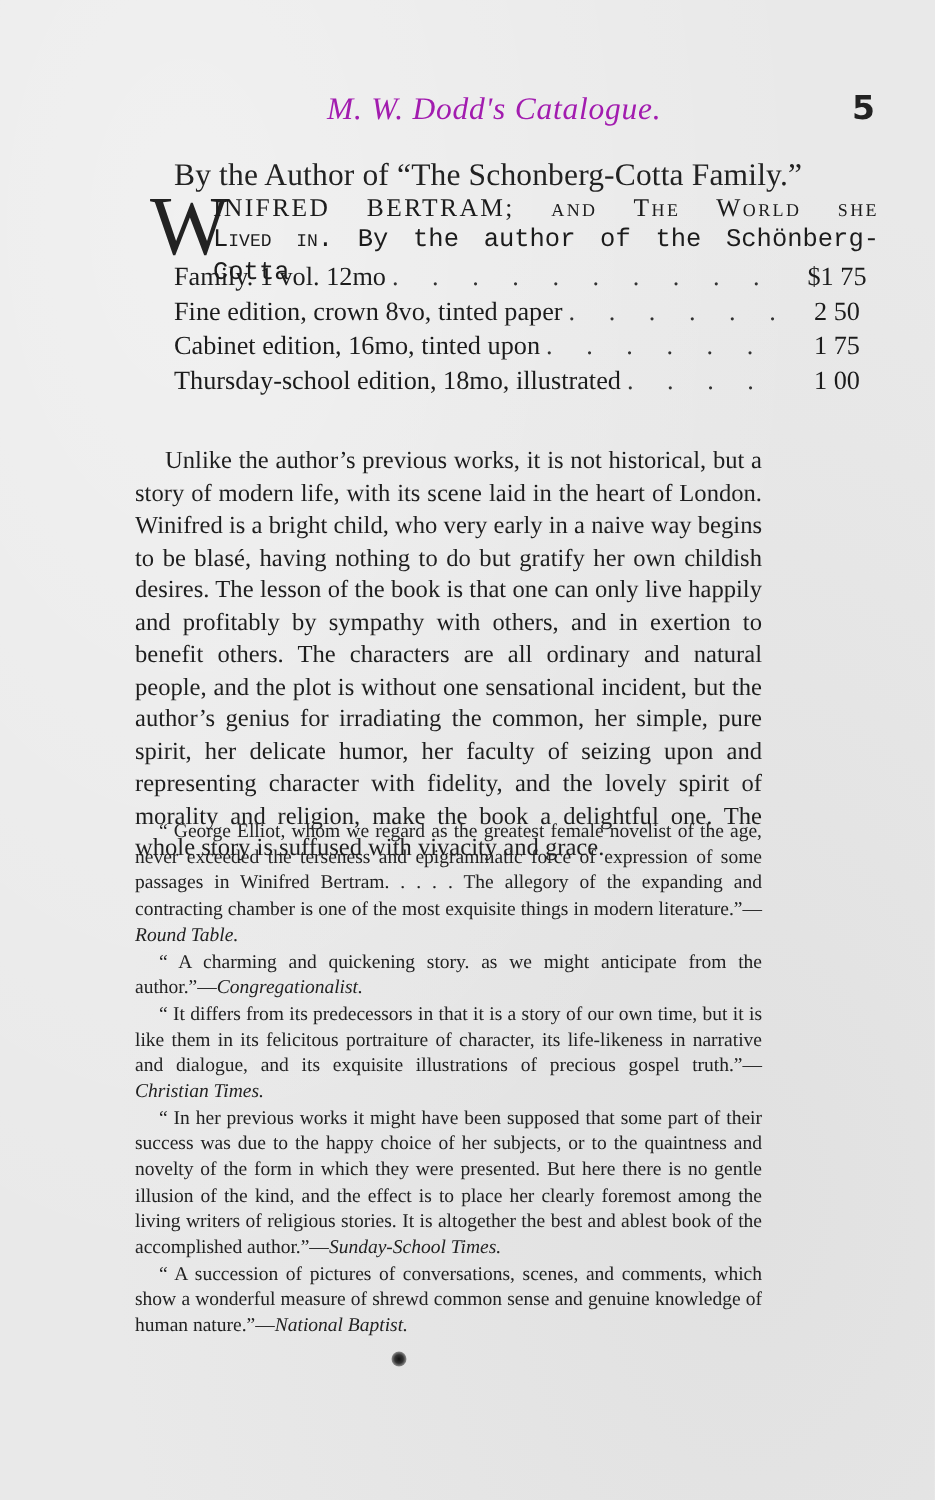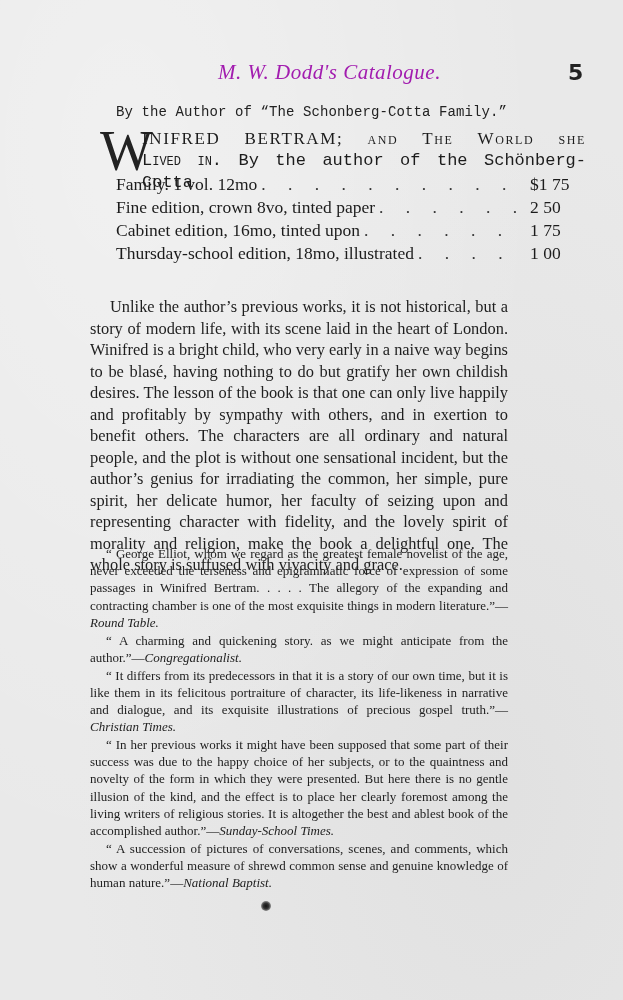--- a/index.html
+++ b/index.html
@@ -24,22 +24,22 @@
       color: #a21caf;
     }
     .page-number {
       position: absolute; left: 568px; top: 0;
       font-size: 22px; font-weight: bold;
       font-family: "DejaVu Sans", sans-serif; color: #222;
     }
 
     .section-heading {
       position: absolute; top: 104px; left: 116px;
-      font-family: Liberation Mono, monospace;
-      font-size: 14px; color: #222; letter-spacing: 0.1px; text-align: right;
+      font-family: Liberation Serif, serif;
+      font-size: 21px; color: #222; letter-spacing: 0.1px; text-align: right;
     }
 
     .entry { position: absolute; left: 100px; top: 128px; width: 486px; }
     .dropcap {
       position: absolute; left: 0; top: 1px;
       font-size: 56px; line-height: 44px; color: #222;
       font-family: "Liberation Serif", serif;
     }
     .entry-line1 {
       position: absolute; left: 42px; top: 0; width: 444px;
@@ -56,21 +56,21 @@
     .price-list { position: absolute; left: 116px; top: 173px; width: 470px; }
     .price-row {
       position: relative; height: 23px; font-size: 17.5px; line-height: 23px;
       display: flex; align-items: baseline;
     }
     .price-desc { white-space: nowrap; }
     .price-dots {
       flex: 1; overflow: hidden; white-space: nowrap; letter-spacing: 9px;
       margin: 0 6px 0 4px; color: #333; text-align: right;
     }
-    .price-value { white-space: nowrap; text-align: left; min-width: 56px; }
+    .price-value { white-space: nowrap; text-align: center; min-width: 56px; }
 
     .description {
       position: absolute; left: 90px; top: 280px; width: 418px;
       font-size: 16.4px; line-height: 21.5px; text-align: justify;
       text-indent: 20px; color: #1e1e1e;
     }
 
     .reviews { position: absolute; left: 90px; top: 545px; width: 418px; }
     .review {
       font-size: 13px; line-height: 17.2px; text-align: justify;

